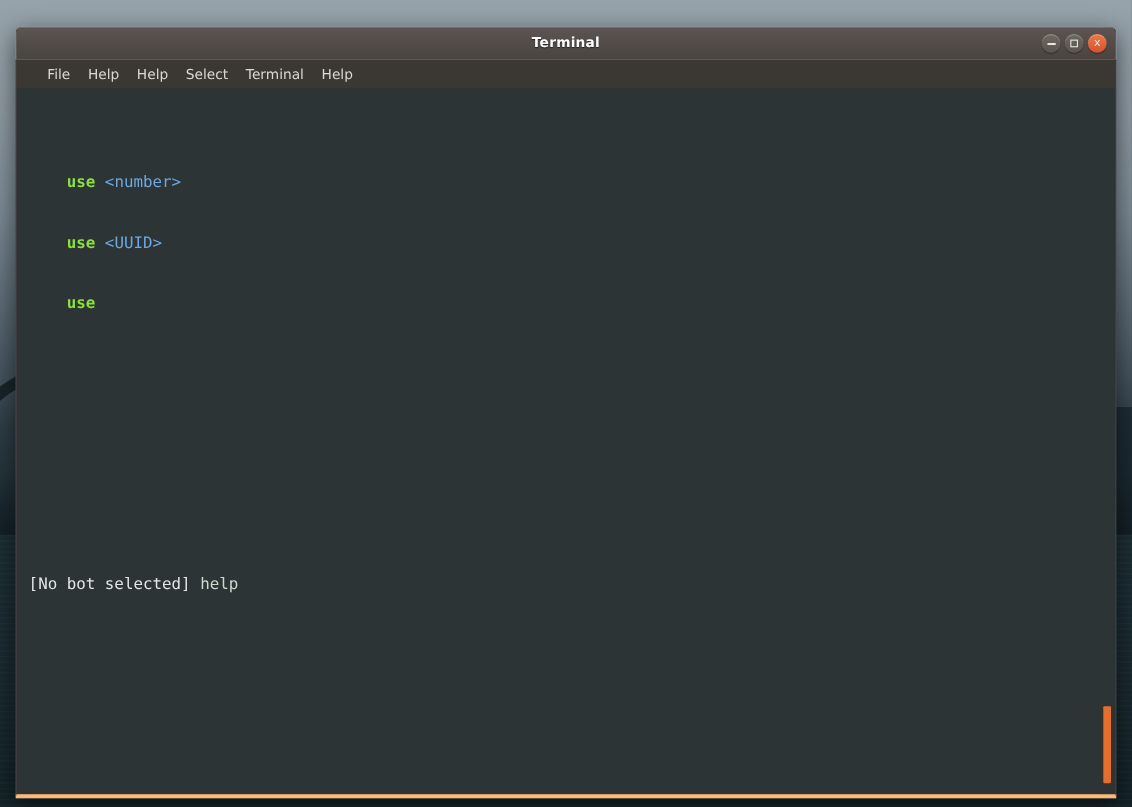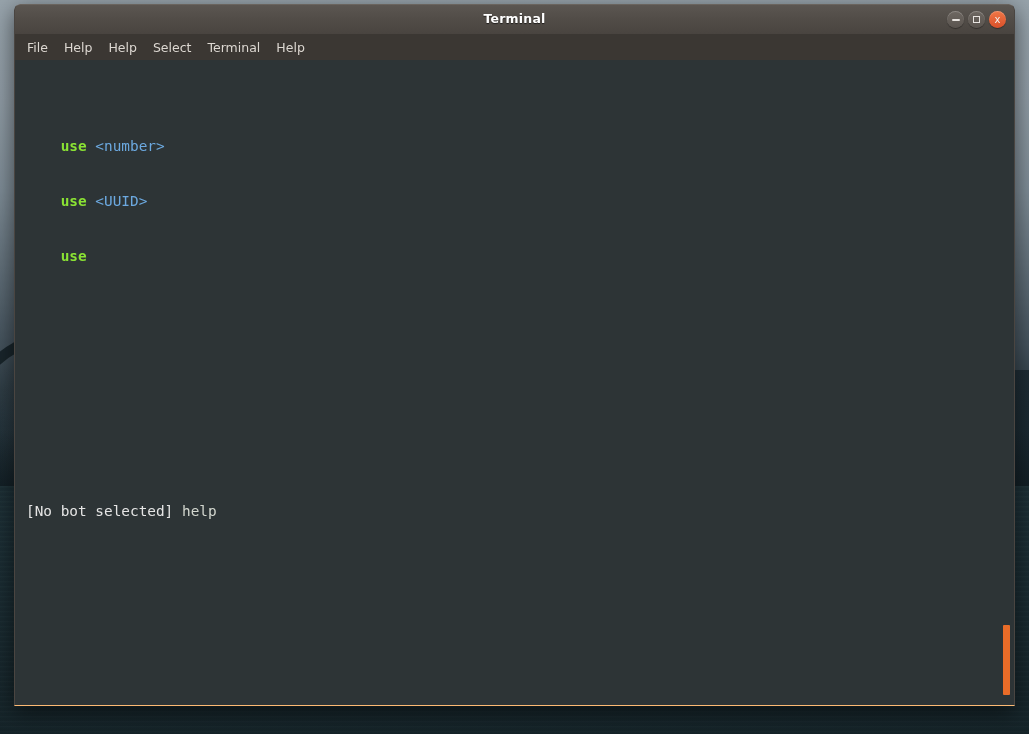--- a/index.html
+++ b/index.html
@@ -84,21 +84,21 @@
       rgba(255,255,255,0.018) 0px,
       rgba(255,255,255,0.018) 1px,
       rgba(0,0,0,0.02) 2px,
       rgba(0,0,0,0.02) 5px);
   }
 
   
   #window {
     position: absolute;
     left: 14px;
-    top: 4px;
+    top: 24px;
     width: 1001px;
     height: 702px;
     box-shadow: 0 6px 22px rgba(0,0,0,0.55);
     overflow: hidden;
     border-radius: 6px 6px 0 0;
   }
 
   #titlebar {
     position: relative;
     height: 30px;
@@ -168,39 +168,39 @@
   }
 
   #menubar {
     height: 26px;
     background: #3b3733;
     border-left: 1px solid #4a4541;
     border-right: 1px solid #4a4541;
     box-sizing: border-box;
     display: flex;
     align-items: center;
-    padding-left: 4px;
+    padding-left: 20px;
   }
   .menu-item {
     font-family: "DejaVu Sans", sans-serif;
     font-size: 12.5px;
     color: #ddd8d2;
     padding: 2px 8px;
     cursor: default;
     white-space: nowrap;
   }
 
   
   #termwrap {
     position: relative;
     height: 646px;
     background: #2d3436;
     border-left: 1px solid #4a4541;
     border-right: 1px solid #4a4541;
-    border-bottom: 1px solid #fdba74;
+    border-bottom: 4px solid #fdba74;
     box-sizing: border-box;
     overflow: hidden;
   }
   #screen {
     position: absolute;
     left: 11px;
     top: 4px;
     right: 16px;
     bottom: 0;
     font-family: "DejaVu Sans Mono", monospace;

